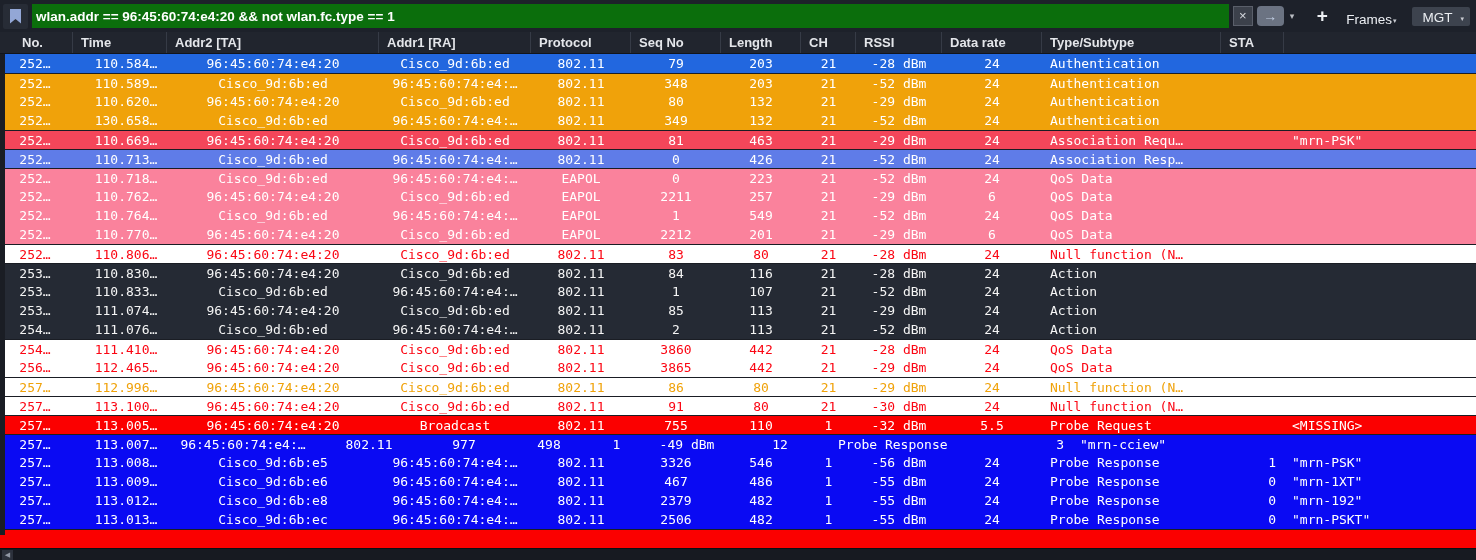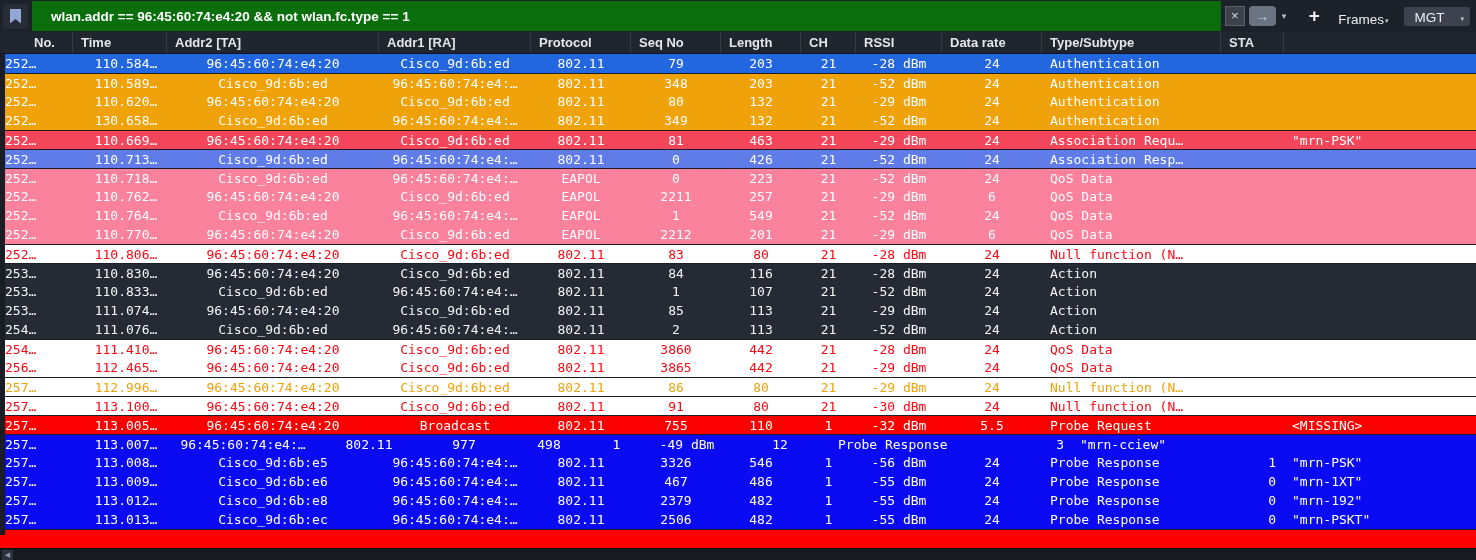--- a/index.html
+++ b/index.html
@@ -7,55 +7,55 @@
   body { background:#14171d; font-family:"Liberation Sans", sans-serif; }
   .app { width:1476px; height:560px; display:flex; flex-direction:column; }
 
   
   .filter-bar { height:32px; background:#1d212a; display:flex; align-items:center;
                 padding:0 6px 0 3px; gap:4px; flex:0 0 auto; }
   .bookmark-btn { width:25px; height:25px; background:#272c36; border:1px solid #101319;
                   border-radius:2px; display:flex; align-items:center; justify-content:center; }
   .bookmark-shape { width:11px; height:15px; background:#93a7d6;
                     clip-path:polygon(0 0,100% 0,100% 100%,50% 70%,0 100%); }
-  .filter-field { flex:1; height:30px; background:#0b6e0c; display:flex; align-items:center;
-                  padding:0 19px; overflow:hidden; }
+  .filter-field { flex:1; height:24px; background:#0b6e0c; display:flex; align-items:center;
+                  padding:0 4px; overflow:hidden; }
   .filter-text { color:#ffffff; font-weight:bold; font-size:13.5px; white-space:nowrap; }
   .tool-btn { display:flex; align-items:center; justify-content:center; border:none; cursor:default; }
   .clear-btn { width:20px; height:20px; background:#3c414b; border:1px solid #5a5f6a;
                color:#d6d9de; font-size:13px; line-height:18px; }
   .apply-btn { width:27px; height:20px; background:#6b7382; border-radius:4px;
                color:#c3d0e6; font-size:14px; font-weight:bold; }
   .caret { color:#b9bcc2; font-size:9px; margin:0 2px; }
   .add-btn { background:none; color:#eceff3; font-size:19px; font-weight:bold;
              width:24px; height:24px; margin-left:10px; }
   .frames-btn { background:none; color:#eceff3; font-size:13.5px; margin-left:8px;
                 display:flex; align-items:flex-end; gap:1px; height:22px; }
   .mini-caret { font-size:7px; color:#c8cbd1; align-self:flex-end; padding-bottom:2px; }
   .mgt-btn { background:#3d434e; border-radius:2px; color:#eceff3; font-size:13.5px;
-             padding:3px 6px 1px 10px; margin-left:12px; display:flex; align-items:flex-end; gap:16px; }
+             padding:3px 6px 1px 10px; margin-left:12px; display:flex; align-items:flex-end; gap:8px; }
 
   
   .header-row { height:22px; background:#21252e; display:flex; align-items:center;
                 color:#e4e6ea; font-size:13px; font-weight:bold; flex:0 0 auto;
                 border-bottom:1px solid #12151b; }
   .hcell { height:100%; display:flex; align-items:center; padding-left:8px;
            border-right:1px solid #363b46; white-space:nowrap; overflow:hidden; }
-  .hcell.col-no { padding-left:34px; }
+  .hcell.col-no { padding-left:22px; }
 
   
   .rows { flex:0 0 auto; }
   .prow { height:19px; display:flex; font-family:"DejaVu Sans Mono", monospace;
           font-size:13px; line-height:19px; white-space:nowrap; }
   .prow.sep { border-top:1px solid #1a1d24; }
   .gutter { width:5px; flex:0 0 5px; background:#1a1d24; }
   .cell { height:100%; overflow:hidden; padding:0; }
 
   
-  .hcell.col-no { width:73px; } .cell.col-no { width:68px; text-align:left; padding-right:8px; }
+  .hcell.col-no { width:73px; } .cell.col-no { width:68px; text-align:center; padding-right:8px; }
   .col-time   { width:94px; }  .cell.col-time { text-align:center; padding-left:12px; }
   .col-addr2  { width:212px; } .cell.col-addr2 { text-align:center; }
   .col-addr1  { width:152px; } .cell.col-addr1 { text-align:center; }
   .col-protocol { width:100px;text-align:right; } .cell.col-protocol { text-align:center; }
   .col-seq    { width:90px; }  .cell.col-seq { text-align:center; }
   .col-length { width:80px; }  .cell.col-length { text-align:center; }
   .col-ch     { width:55px; }  .cell.col-ch { text-align:center; }
   .col-rssi   { width:86px; }  .cell.col-rssi { text-align:center; }
   .col-rate   { width:100px; } .cell.col-rate { text-align:center; }
   .col-type   { width:179px; } .cell.col-type { text-align:left; padding-left:8px; }

